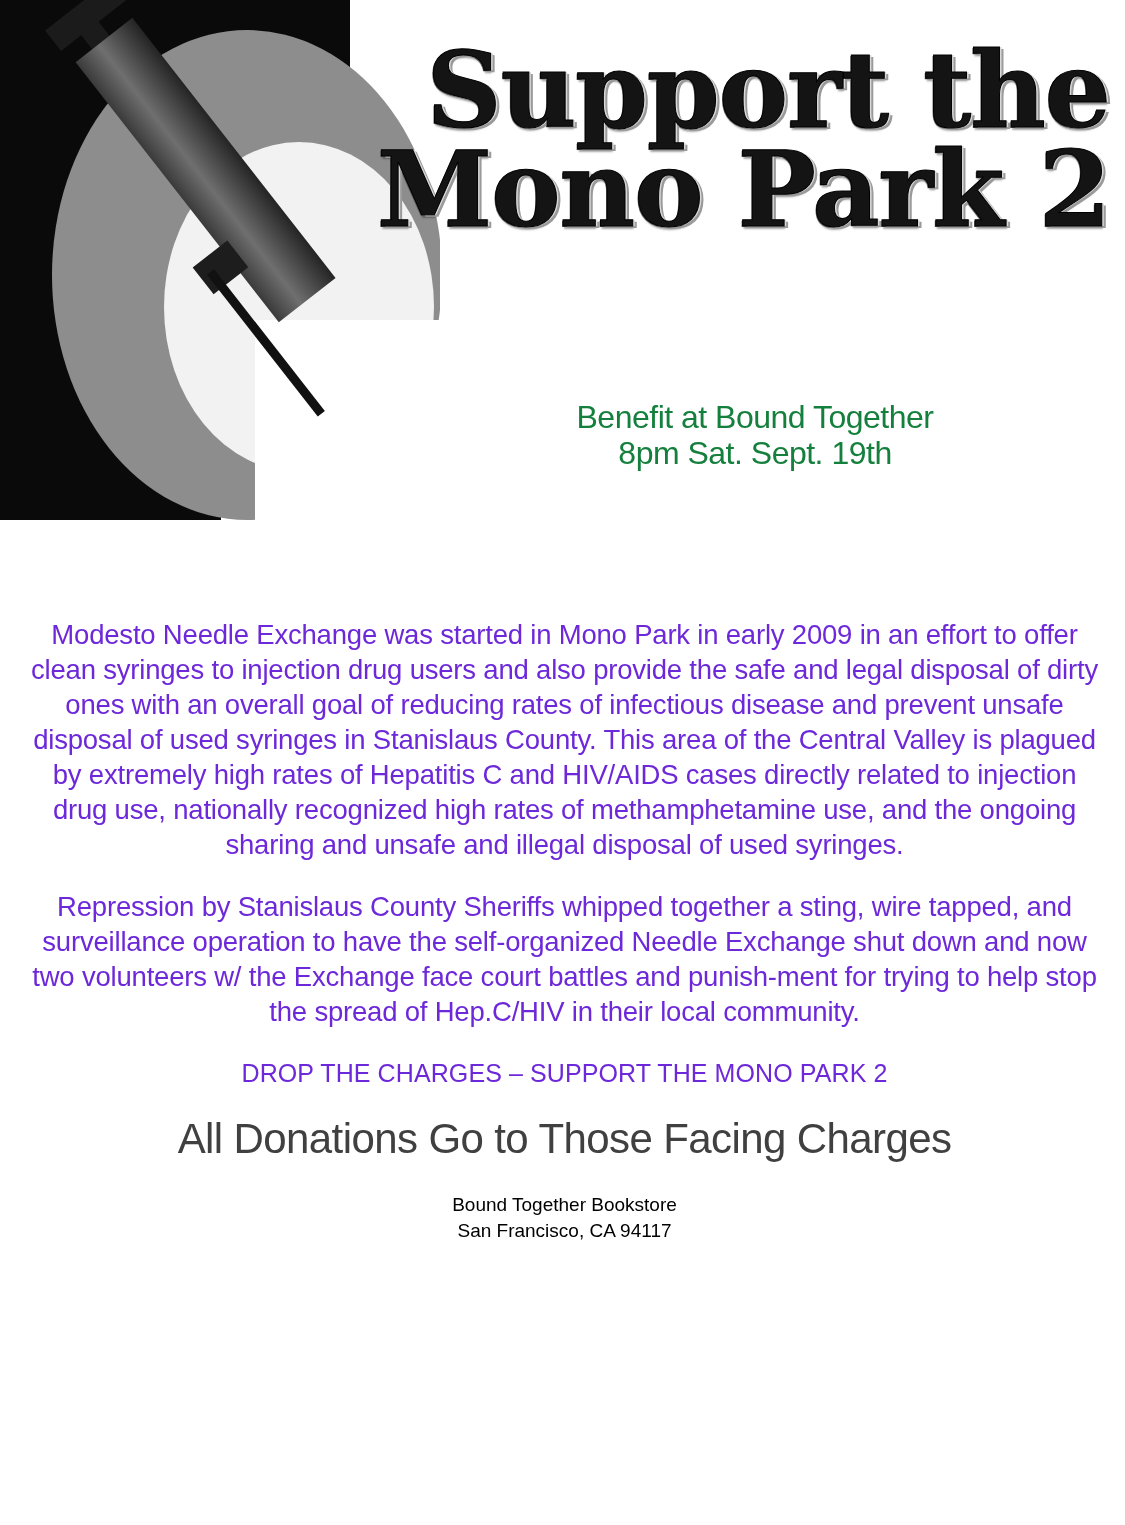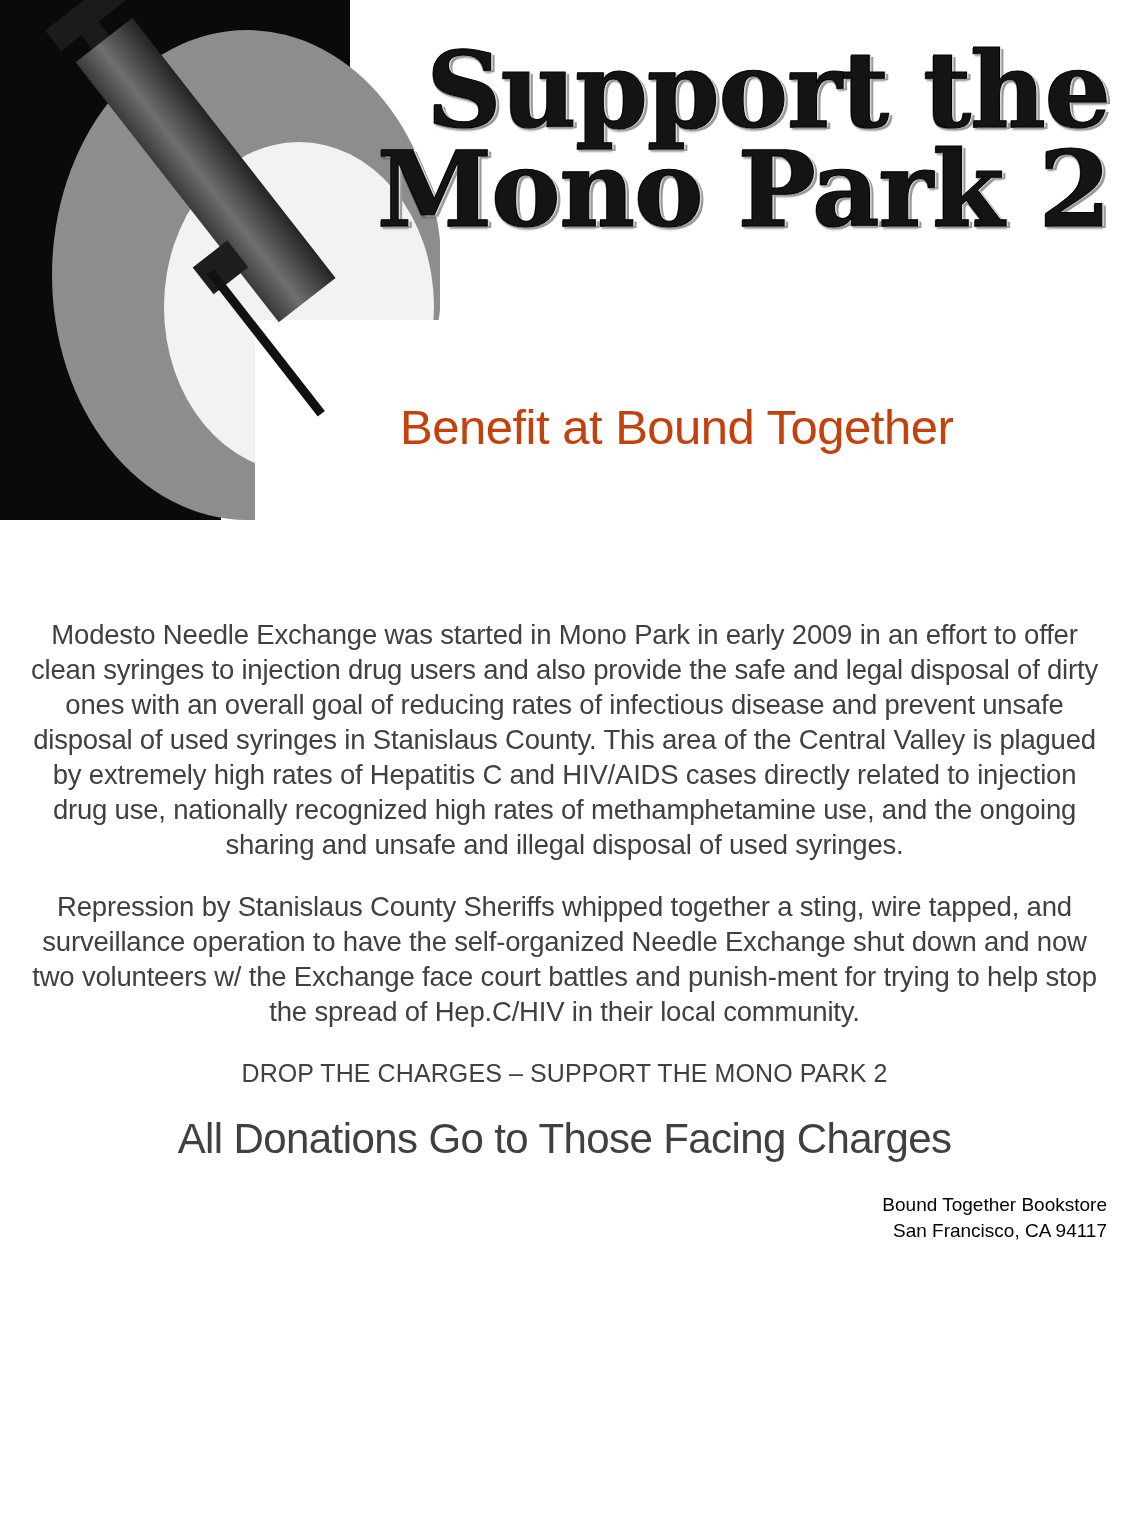--- a/index.html
+++ b/index.html
@@ -162,61 +162,60 @@
       -1px 1px 0 #5a5a5a,
        1px 3px 2px rgba(0,0,0,.35);
     margin: 0;
   }
 
   .subhead {
     position: absolute;
     left: 400px;
     top: 400px;
     width: 710px;
-    text-align: left;
-    font-size: 49px;
+    text-align: center;
+    font-size: 32px;
     line-height: 1.12;
     letter-spacing: -0.5px;
-    color: #c2410c;
+    color: #15803d;
   }
   .subhead span { display: block; }
 
   
   .body-copy {
     position: absolute;
     left: 22px;
     top: 618px;
     width: 1085px;
     text-align: center;
   }
   .para {
     font-size: 27.5px;
     line-height: 1.27;
     margin: 0 0 28px 0;
-    color: #404040;
+    color: #6d28d9;
     letter-spacing: -0.2px;
   }
   .para.small-caps-line {
     font-size: 25px;
     margin-bottom: 26px;
     letter-spacing: 0.1px;
   }
   .donations {
     font-size: 42px;
     line-height: 1.1;
     margin: 12px 0 30px 0;
     letter-spacing: -0.6px;
     color: #404040;
   }
   .venue {
     font-size: 19px;
     line-height: 1.38;
-    margin: 0;
+    margin: 8px;
     color: #000;
-    text-align: right;
   }
   .venue span { display: block; }
 </style>
 </head>
 <body>
 
 <div class="hero">
 
   <div class="hero-art">
     <div class="art-black"></div>
@@ -233,20 +232,21 @@
     </div>
   </div>
 
   <div class="headline-wrap">
     <div class="headline">Support the</div>
     <div class="headline line2">Mono Park 2</div>
   </div>
 
   <div class="subhead">
     <span>Benefit at Bound Together</span>
+    <span>8pm Sat. Sept. 19th</span>
   </div>
 </div>
 
 <div class="body-copy">
   <p class="para">Modesto Needle Exchange was started in Mono Park in early 2009 in an effort to offer clean syringes to injection drug users and also provide the safe and legal disposal of dirty ones with an overall goal of reducing rates of infectious disease and prevent unsafe disposal of used syringes in Stanislaus County. This area of the Central Valley is plagued by extremely high rates of Hepatitis C and HIV/AIDS cases directly related to injection drug use, nationally recognized high rates of methamphetamine use, and the ongoing sharing and unsafe and illegal disposal of used syringes.</p>
   <p class="para">Repression by Stanislaus County Sheriffs whipped together a sting, wire tapped, and surveillance operation to have the self-organized Needle Exchange shut down and now two volunteers w/ the Exchange face court battles and punish-ment for trying to help stop the spread of Hep.C/HIV in their local community.</p>
   <p class="para small-caps-line">DROP THE CHARGES – SUPPORT THE MONO PARK 2</p>
   <p class="donations">All Donations Go to Those Facing Charges</p>
   <p class="venue">
     <span>Bound Together Bookstore</span>

